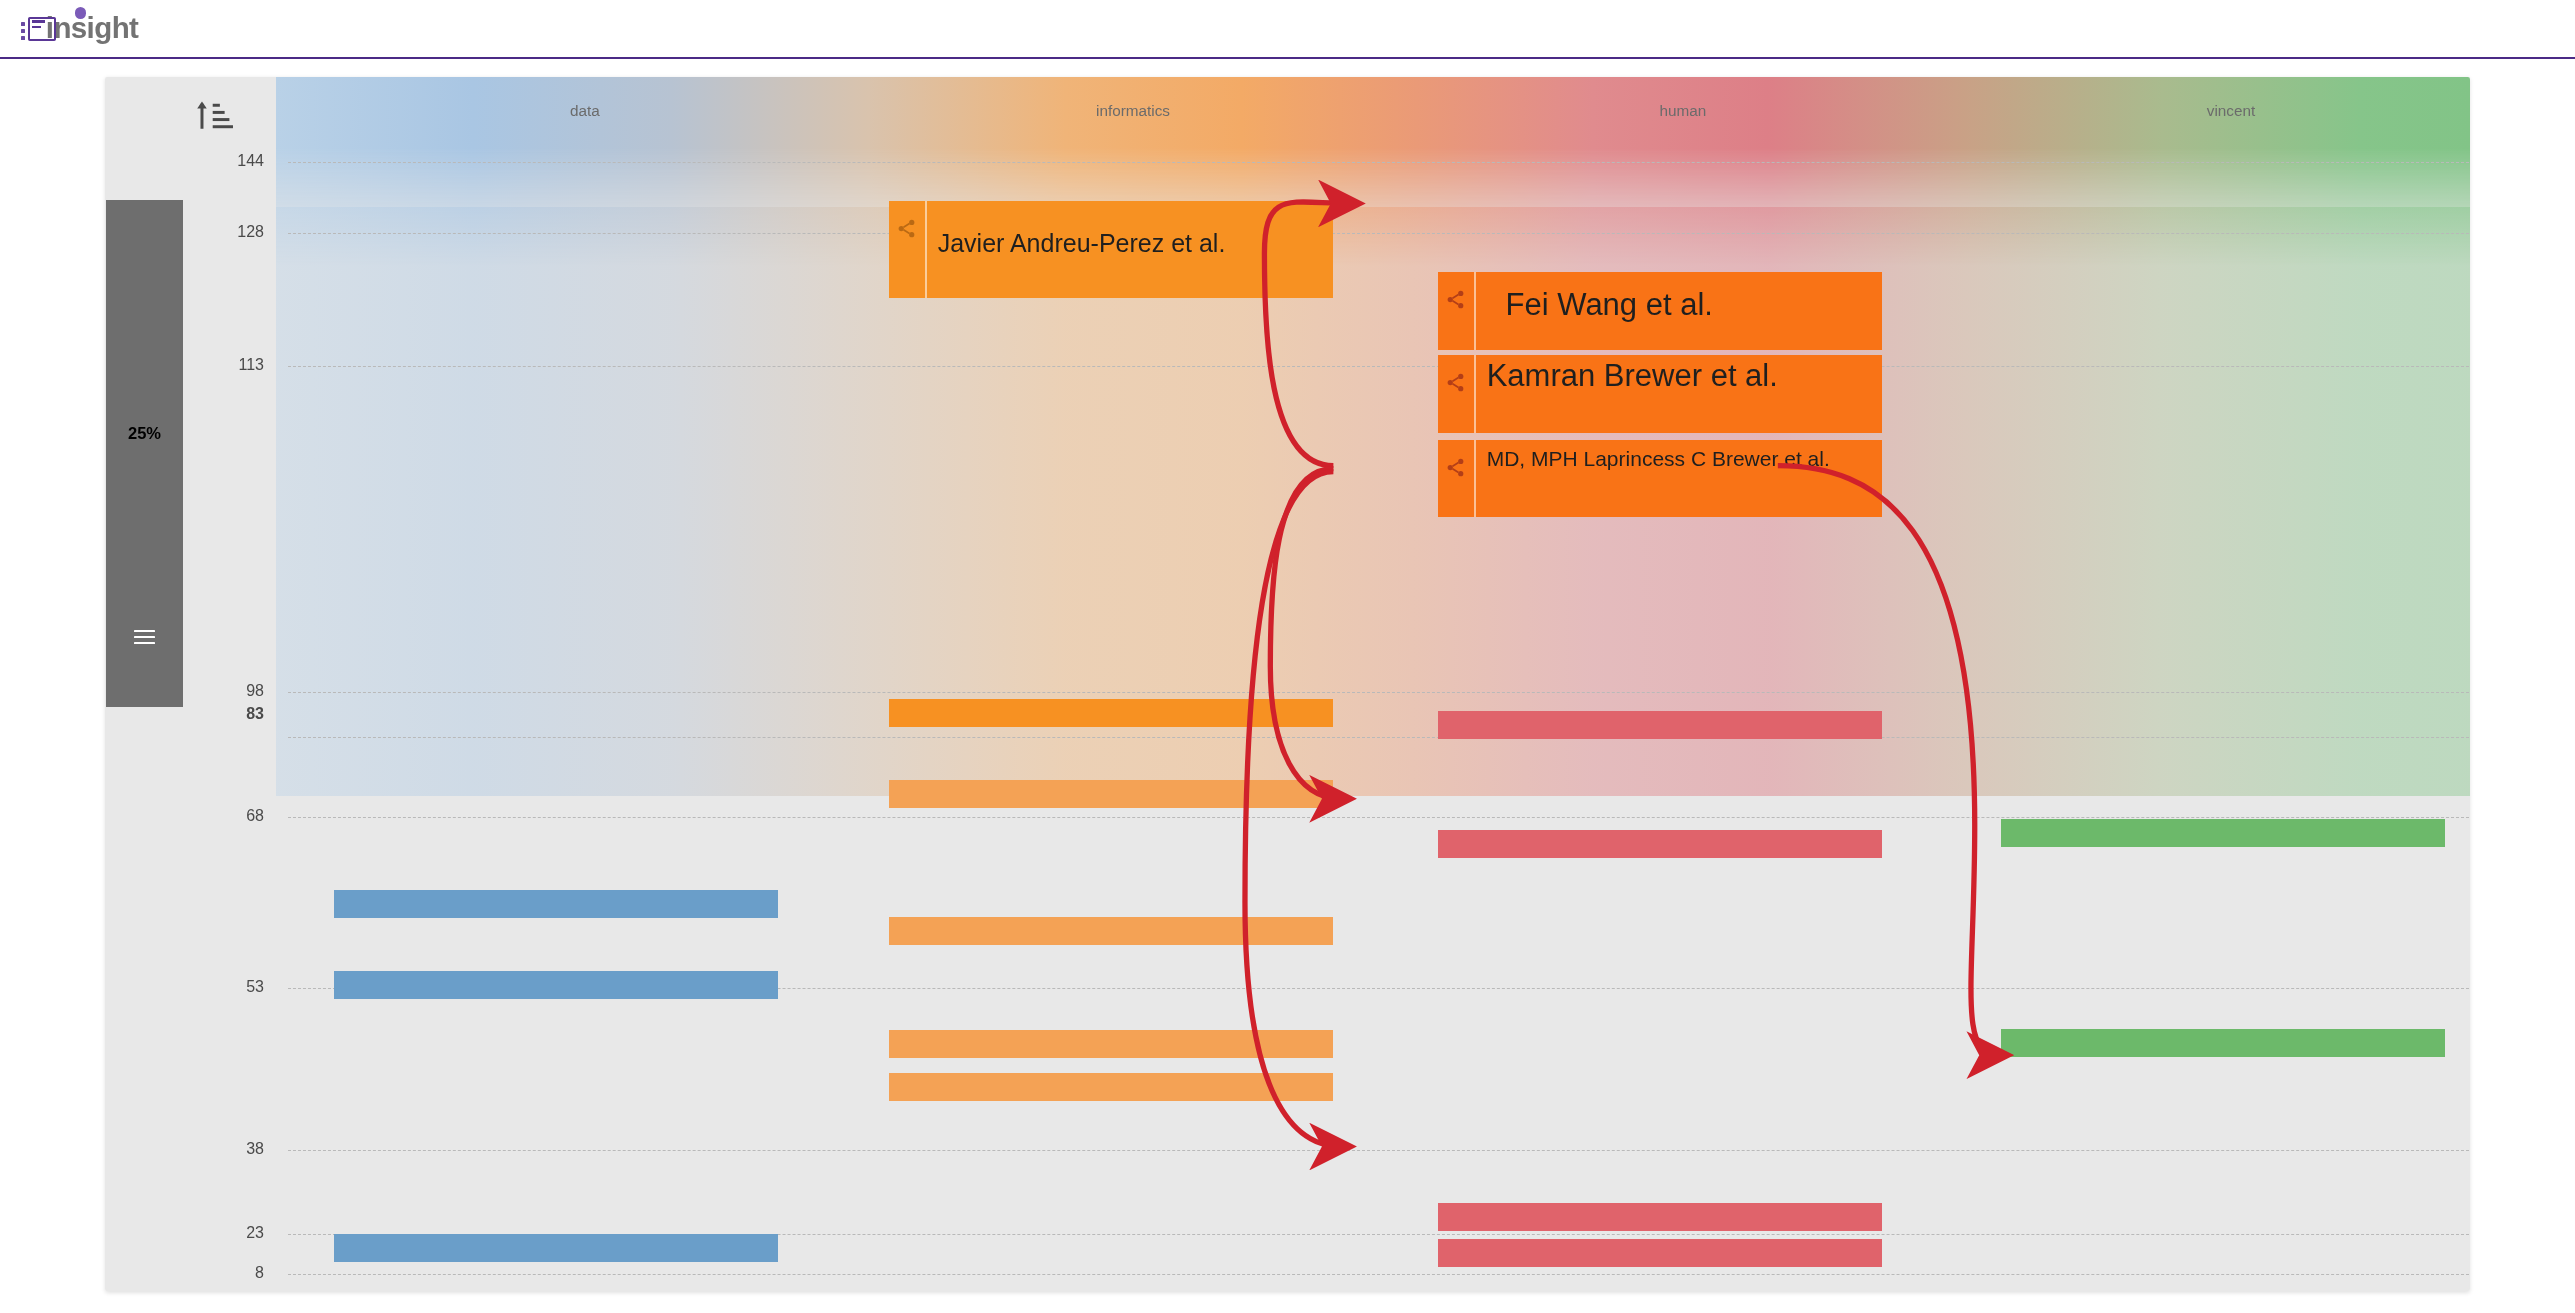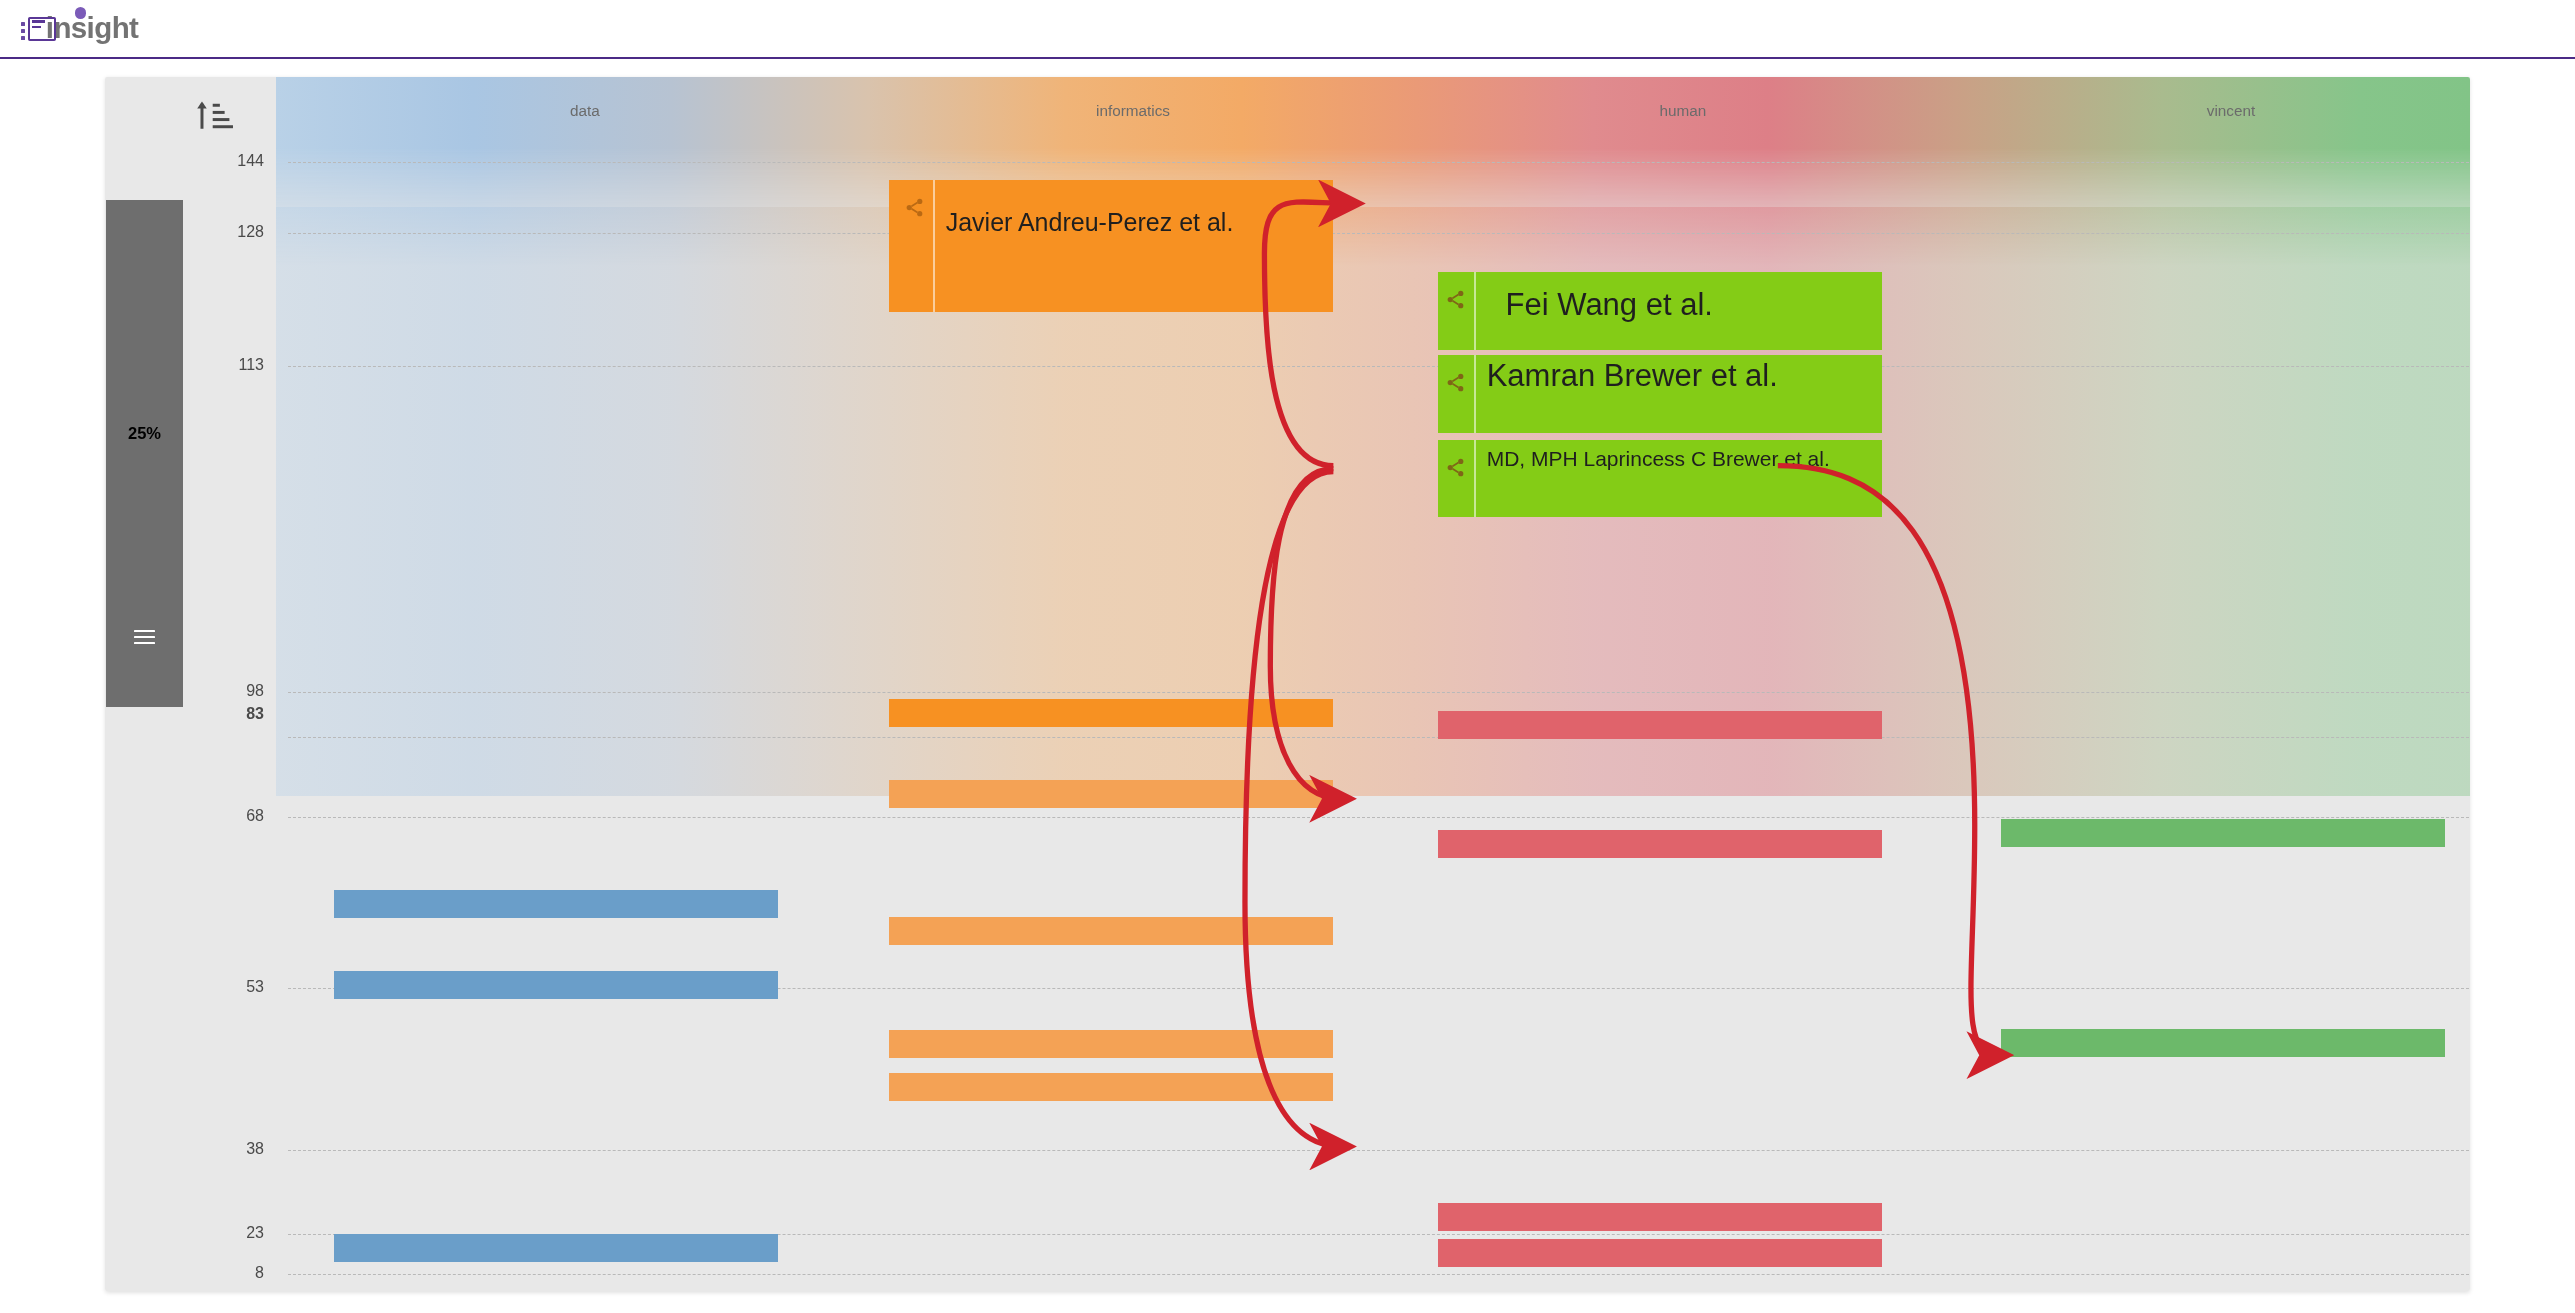--- a/index.html
+++ b/index.html
@@ -118,21 +118,21 @@
   .node-sep{
     width:1.8px;align-self:stretch;background:rgba(255,255,255,0.55);
     margin:0 0 0 8.3px;
   }
   .node-label{
     padding-left:10.6px;padding-right:5.9px;
     color:#1f1f1f;line-height:1.22;
     overflow:hidden;
   }
   .nb-orange{background:#f79122;}
-  .nb-red{background:#84cc16;}
+  .nb-red{background:#f97316;}
 
   
   #sidebar{
     position:absolute;left:106px;top:200px;width:77px;height:507px;
     background:#6e6e6e;
     display:flex;flex-direction:column;align-items:center;
     justify-content:flex-start;
   }
   #sb-pct{
     position:absolute;top:224px;left:0;width:77px;text-align:center;
@@ -219,21 +219,21 @@
   <div class="bar bar-orange" style="left:784px;top:996px;width:444px;height:28px;"></div>
 
   <div class="bar bar-red" style="left:1333px;top:634px;width:444px;height:28px;"></div>
   <div class="bar bar-red" style="left:1333px;top:753px;width:444px;height:28px;"></div>
   <div class="bar bar-red" style="left:1333px;top:1126px;width:444px;height:28px;"></div>
   <div class="bar bar-red" style="left:1333px;top:1162px;width:444px;height:28px;"></div>
 
   <div class="bar bar-green" style="left:1896px;top:742px;width:444px;height:28px;"></div>
   <div class="bar bar-green" style="left:1896px;top:952px;width:444px;height:28px;"></div>
 
-  <div class="node-box nb-orange" style="left:784px;top:103px;width:444px;height:132px;padding-left:8px;">
+  <div class="node-box nb-orange" style="left:784px;top:124px;width:444px;height:97px;">
     <svg class="node-icon" viewBox="0 0 24 24">
       <circle cx="18" cy="5" r="3" fill="#8a4a08"></circle>
       <circle cx="6" cy="12" r="3" fill="#8a4a08"></circle>
       <circle cx="18" cy="19" r="3" fill="#8a4a08"></circle>
       <path d="M8.6 10.6 L15.4 6.4 M8.6 13.4 L15.4 17.6" stroke="#8a4a08" stroke-width="2"></path>
     </svg>
     <div class="node-sep"></div>
     <div class="node-label" style="font-size:25px;padding-top:26.5px;">Javier Andreu-Perez et al.</div>
   </div>
 

